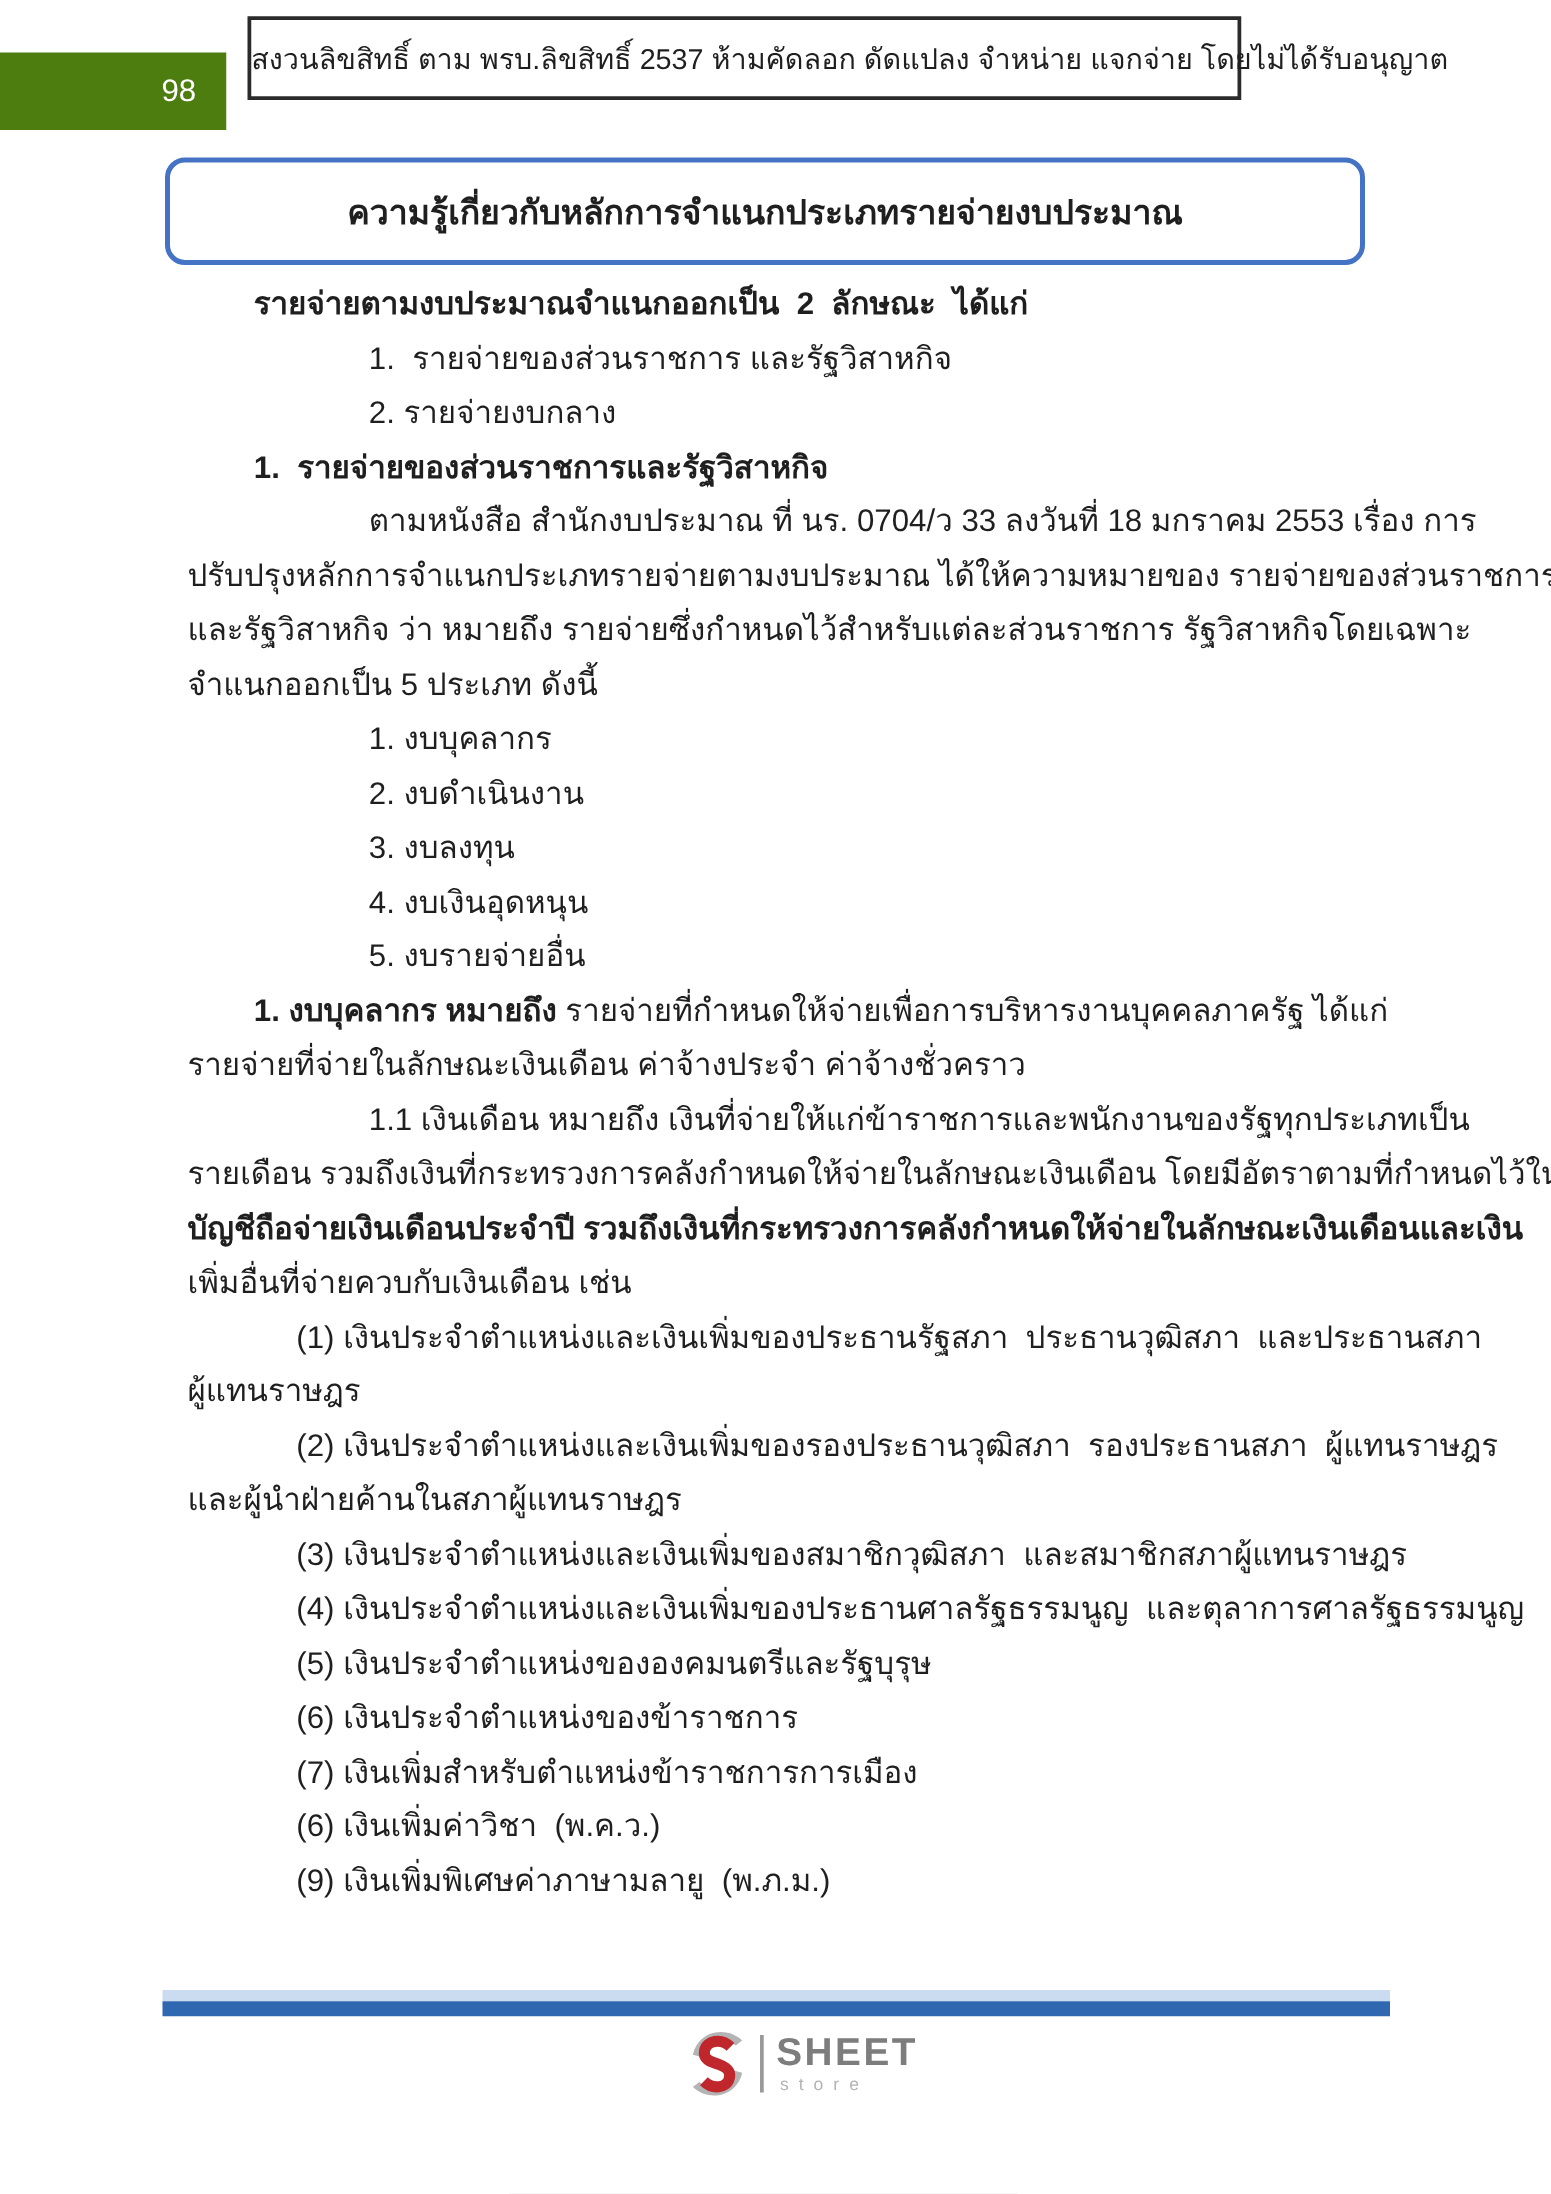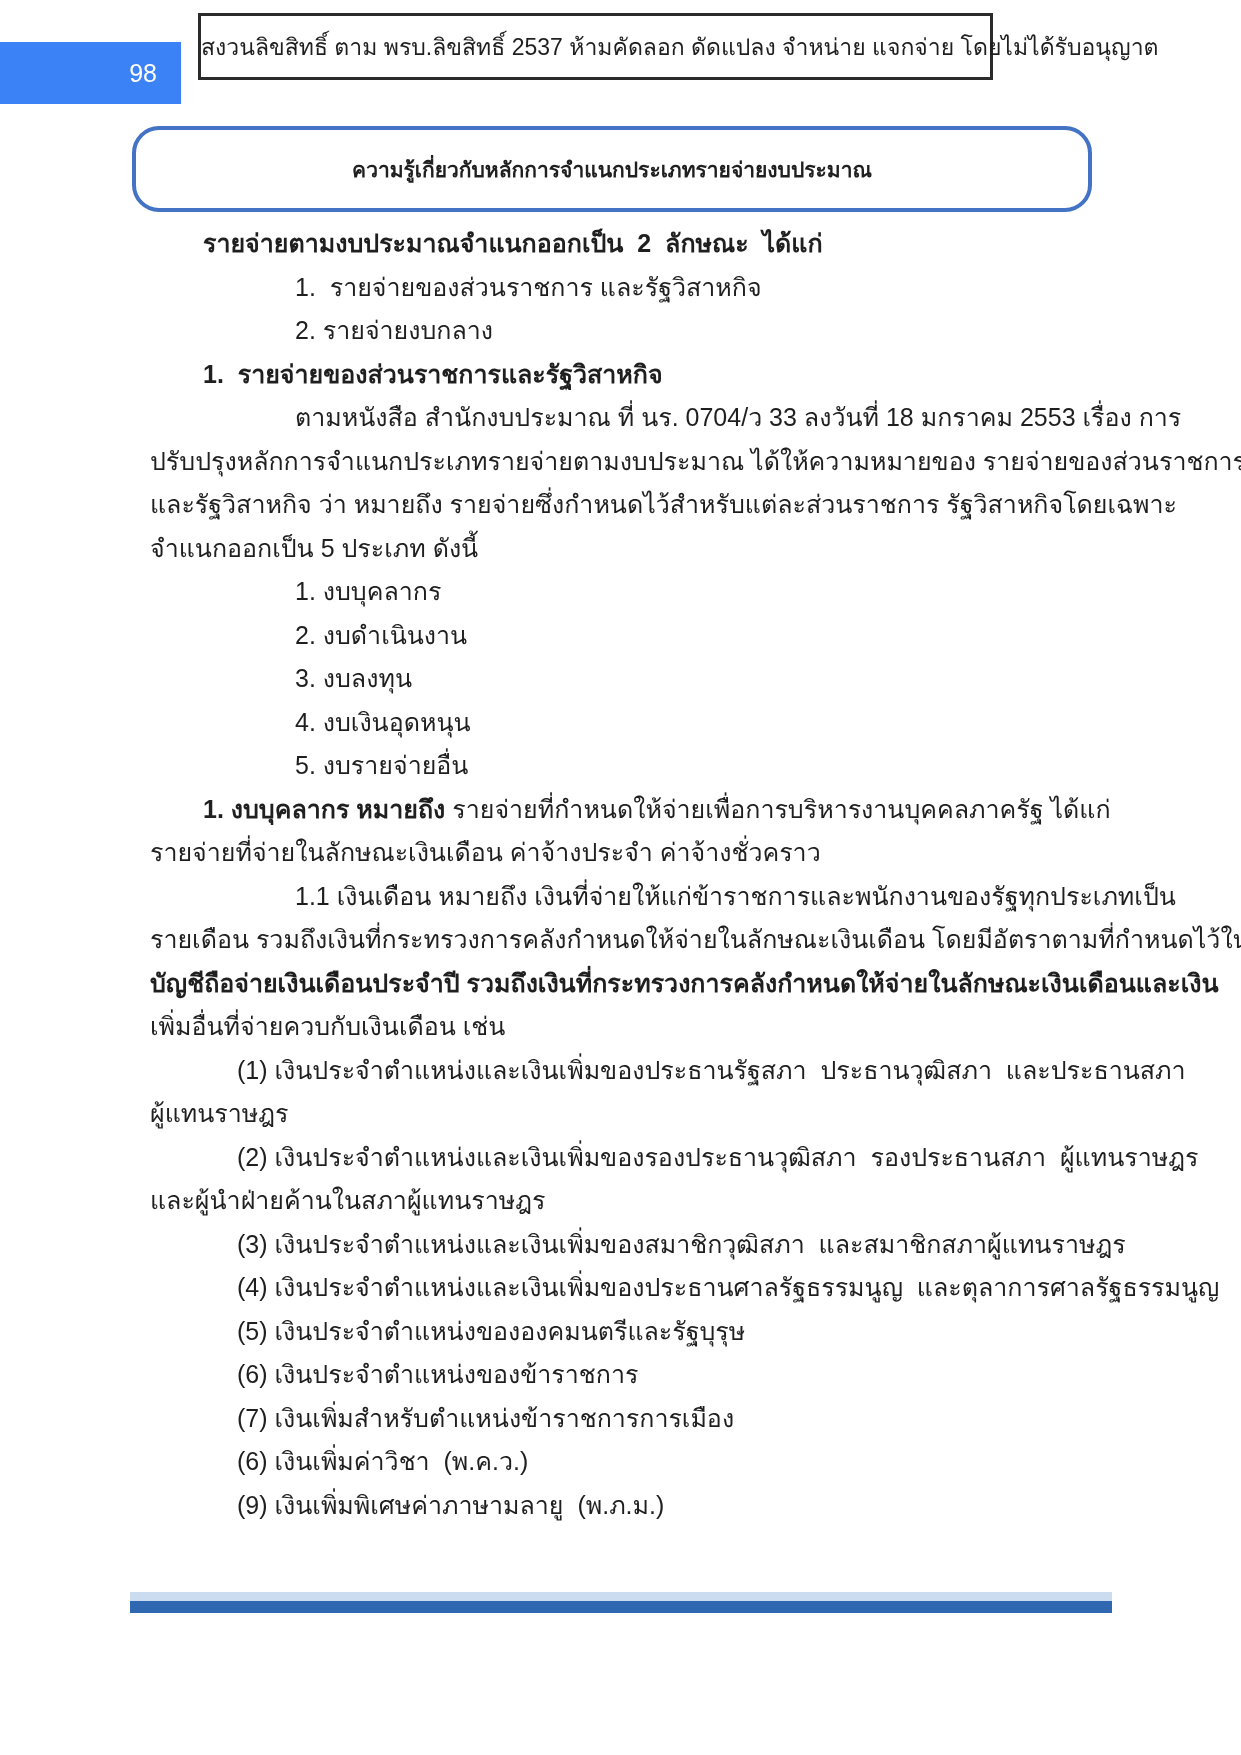--- a/index.html
+++ b/index.html
@@ -3,36 +3,36 @@
 <meta charset="utf-8">
 <style>
   html,body{margin:0;padding:0;background:#e9e9e9;}
   .page{
     position:relative;width:1241px;height:1755px;background:#ffffff;
     font-family:"Liberation Sans","DejaVu Sans",sans-serif;color:#1f1f1f;
     overflow:hidden;margin:0 auto;
   }
   
   .pagenum-box{
-    position:absolute;left:0;top:42px;width:181px;height:62px;background:#3b82f6;
+    position:absolute;left:0;top:42px;width:181px;height:62px;background:#4d7c0f;
     display:flex;align-items:center;justify-content:flex-end;padding-right:24px;
     box-sizing:border-box;color:#fff;font-size:25px;
   }
   .copyright-box{
     position:absolute;left:198px;top:13px;width:795px;height:67px;
     border:3px solid #2b2b2b;box-sizing:border-box;background:#fff;
     display:flex;align-items:center;justify-content:flex-start;
     font-size:23px;white-space:nowrap;
   }
   
   .title-box{
     position:absolute;left:132px;top:126px;width:960px;height:86px;
-    border:4px solid #4472c4;border-radius:27px;box-sizing:border-box;background:#fff;
+    border:4px solid #4472c4;border-radius:16px;box-sizing:border-box;background:#fff;
     display:flex;align-items:center;justify-content:center;
-    font-size:21px;font-weight:bold;
+    font-size:27px;font-weight:bold;
   }
   
   #body-lines .line{
     position:absolute;font-size:25px;line-height:34px;white-space:pre;
   }
   #body-lines .line .b{font-weight:bold;}
   
   .footer-rule{position:absolute;left:130px;top:1592px;width:982px;}
   .rule-light{height:9px;background:#ccdcf0;}
   .rule-dark{height:12px;background:#2f68b0;}
@@ -94,14 +94,26 @@
       <div class="line" style="left: 237px; top: 1401px;"><span>(7) เงินเพิ่มสำหรับตำแหน่งข้าราชการการเมือง</span></div>
       <div class="line" style="left: 237px; top: 1444px;"><span>(6) เงินเพิ่มค่าวิชา  (พ.ค.ว.)</span></div>
       <div class="line" style="left: 237px; top: 1488px;"><span>(9) เงินเพิ่มพิเศษค่าภาษามลายู  (พ.ภ.ม.)</span></div>
     </div>
 
   <div class="footer-rule">
     <div class="rule-light"></div>
     <div class="rule-dark"></div>
   </div>
 
+  <div class="footer-logo">
+    <svg class="logo-mark" viewBox="0 0 100 104">
+      <path d="M88,16 C62,-8 20,2 12,38 L26,42 C32,16 62,8 78,24 Z" fill="#b4b4b4"></path>
+      <path d="M12,88 C38,112 80,102 88,66 L74,62 C68,88 38,96 22,80 Z" fill="#b4b4b4"></path>
+      <path d="M70,26 C56,12 33,16 30,32 C27,48 45,50 52,53 C60,56 72,61 68,75 C64,90 42,92 29,79" stroke="#c0272d" stroke-width="17" fill="none"></path>
+    </svg>
+    <div class="logo-divider"></div>
+    <div class="logo-text">
+      <span class="brand">SHEET</span>
+      <span class="brand-sub">store</span>
+    </div>
+  </div>
 
 </div>
 
 </body></html>

